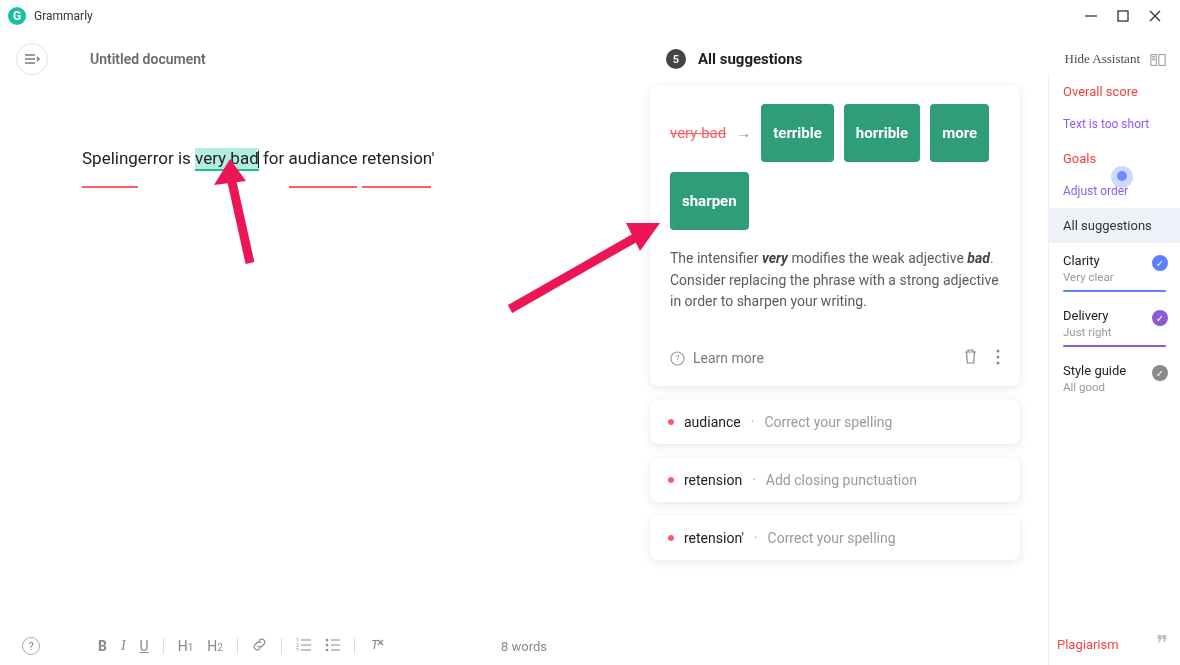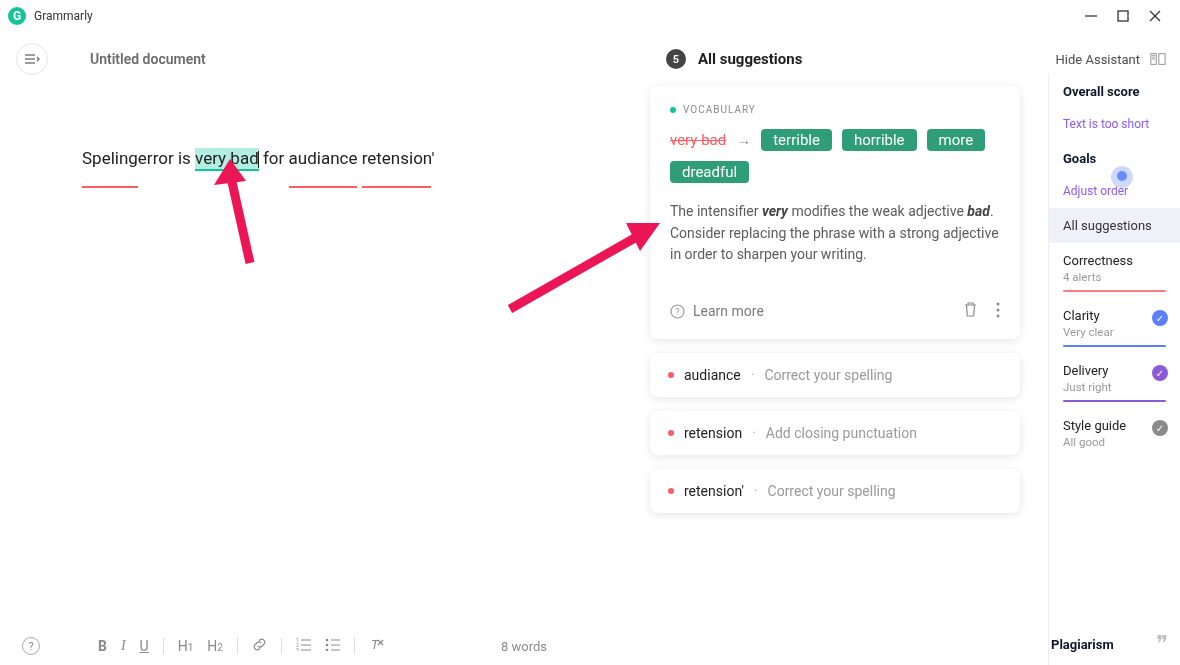--- a/index.html
+++ b/index.html
@@ -13,21 +13,21 @@
 .win-controls { display: flex; gap: 18px; padding-right: 10px; }
 .win-btn { width: 14px; height: 14px; cursor: pointer; }
 
 
 .toprow { height: 54px; display: flex; align-items: center; padding: 0 16px 0 16px; position: relative; }
 .menu-btn { width: 32px; height: 32px; border: 1px solid #e5e5e5; border-radius: 16px; display: flex; align-items: center; justify-content: center; margin-right: 42px; cursor: pointer; }
 .doc-title { color: #6b6b6b; font-weight: 600; font-size: 14px; }
 .panel-header { position: absolute; left: 666px; display: flex; align-items: center; gap: 12px; }
 .count-badge { width: 20px; height: 20px; border-radius: 50%; background: #444; color: #fff; display: flex; align-items: center; justify-content: center; font-size: 11px; font-weight: 600; }
 .panel-header-title { font-weight: 700; font-size: 15px; color: #1f1f1f; }
-.assist-right { position: absolute; right: 14px; display: flex; align-items: flex-start; gap: 10px; }
+.assist-right { position: absolute; right: 14px; display: flex; align-items: flex-end; gap: 10px; font-family: Liberation Serif, serif; }
 .hide-assist { color: #4c4c4c; font-size: 13px; cursor: pointer; }
 .hide-assist-icon { width: 16px; height: 14px; }
 
 
 .main { display: flex; height: calc(100% - 32px - 54px - 38px); }
 
 
 .editor-area { width: 650px; padding: 58px 0 0 82px; position: relative; }
 .sentence { font-size: 17px; line-height: 1.7; color: #222; }
 .err-red { border-bottom: 2px solid #fc5c65; padding-bottom: 18px; }
@@ -37,48 +37,48 @@
 
 .suggest-col { width: 380px; padding-right: 10px; }
 .card { background: #fff; border-radius: 8px; box-shadow: 0 2px 10px rgba(0,0,0,0.10); margin-bottom: 14px; }
 .card.expanded { padding: 18px 20px 8px 20px; }
 .card-tag { font-size: 10px; letter-spacing: 1px; color: #8c8c8c; text-transform: uppercase; display: flex; align-items: center; gap: 7px; margin-bottom: 14px; }
 .dot-green { width: 6px; height: 6px; border-radius: 50%; background: #15c39a; }
 .dot-red { width: 6px; height: 6px; border-radius: 50%; background: #fc5c65; }
 .replace-row { display: flex; align-items: center; gap: 10px; flex-wrap: wrap; margin-bottom: 18px; }
 .strike { color: #fc5c65; text-decoration: line-through; font-size: 15px; }
 .arrow-r { color: #8c8c8c; font-size: 15px; }
-.chip { background: #2f9e78; color: #fff; padding: 2px 12px; border-radius: 4px; font-size: 15px; font-weight: 400; cursor: pointer; }
+.chip { background: #2f9e78; color: #fff; padding: 20px 12px; border-radius: 4px; font-size: 15px; font-weight: 700; cursor: pointer; }
 .explain { color: #5c5c5c; font-size: 14px; line-height: 1.55; margin-bottom: 29px; }
 .explain em { font-style: italic; font-weight: 700; color: #444; }
 .card-footer { display: flex; align-items: center; justify-content: space-between; padding: 6px 0 10px 0; border-top: none; }
 .learn-more { display: flex; align-items: center; gap: 8px; color: #7a7a7a; font-size: 14px; cursor: pointer; }
 .card-actions { display: flex; align-items: center; gap: 18px; color: #7a7a7a; }
 .card-actions span { cursor: pointer; }
 
 .card.collapsed { padding: 14px 18px; display: flex; align-items: center; gap: 10px; cursor: pointer; }
 .coll-word { color: #222; font-size: 14px; }
 .coll-sep { color: #b0b0b0; }
 .coll-hint { color: #9a9a9a; font-size: 14px; }
 
 
 .sidebar { position: absolute; right: 0; top: 74px; width: 132px; border-left: 1px solid #eee; height: calc(100% - 74px); background: #fff; }
 .side-block { padding: 10px 14px 10px 14px; }
-.side-title { font-size: 13px; color: #0f172a; font-weight: 700; }
+.side-title { font-size: 13px; color: #ef4444; font-weight: 400; }
 .side-sub { font-size: 12px; color: #8b5cf6; margin-top: 18px; }
 .goals-icon { width: 22px; height: 22px; border-radius: 50%; background: #cdd9ff; position: absolute; margin-left: 48px; margin-top: -32px; }
 .goals-icon::after { content: ""; position: absolute; width: 10px; height: 10px; border-radius: 50%; background: #6b8cff; top: 5px; left: 6px; }
 .side-tab { padding: 10px 14px; font-size: 13px; cursor: pointer; }
 .side-tab.active { background: #eef1f8; }
 .side-cat { padding: 10px 14px 6px 14px; position: relative; cursor: pointer; }
 .side-cat-title { font-size: 13px; color: #222; }
 .side-cat-sub { font-size: 11.5px; color: #9a9a9a; margin-top: 2px; }
 .side-cat-bar { height: 2px; margin-top: 6px; border-radius: 1px; }
 .side-cat .check { position: absolute; right: 12px; top: 12px; width: 16px; height: 16px; border-radius: 50%; display: flex; align-items: center; justify-content: center; font-size: 10px; color: #fff; }
-.plagiarism { position: absolute; bottom: 8px; left: 2px; right: 12px; display: flex; align-items: center; justify-content: space-between; }
+.plagiarism { position: absolute; bottom: 8px; left: 8px; right: 12px; display: flex; align-items: center; justify-content: space-between; }
 .quote-icon { color: #bfbfbf; font-size: 22px; font-family: Georgia, serif; }
 
 
 .bottombar { position: absolute; bottom: 0; left: 0; right: 132px; height: 38px; display: flex; align-items: center; padding: 0 22px; gap: 14px; color: #8a8a8a; }
 .bottombar .tb { cursor: pointer; font-size: 14px; }
 .bottombar .sep { width: 1px; height: 16px; background: #ddd; }
 .word-count { position: absolute; left: 50%; transform: translateX(-50%); font-size: 13px; color: #8a8a8a; }
 .help-icon { width: 18px; height: 18px; border: 1.5px solid #aaa; border-radius: 50%; display: flex; align-items: center; justify-content: center; font-size: 11px; margin-right: 44px; }
 
 
@@ -136,31 +136,27 @@
 
   <div class="editor-area">
     <div class="sentence">
       <span class="err-red">Speling</span><span>error is </span><span class="err-green cursor">very bad</span><span> for </span><span class="err-red">audiance</span><span> </span><span class="err-red">retension</span><span>'</span>
     </div>
   </div>
 
   <div class="suggest-col">
 
     <div class="card expanded">
-      <div class="card-tag">
-        <span class="dot-green"></span>
-        <span>VOCABULARY</span>
-      </div>
       <div class="replace-row">
         <span class="strike">very bad</span>
         <span class="arrow-r">→</span>
         <span class="chip">terrible</span>
         <span class="chip">horrible</span>
         <span class="chip">more</span>
-        <span class="chip">dreadful</span>
+        <span class="chip">sharpen</span>
       </div>
       <div class="explain">
         <span>The intensifier </span><em>very</em><span> modifies the weak adjective </span><em>bad</em><span>. Consider replacing the phrase with a strong adjective in order to sharpen your writing.</span>
       </div>
       <div class="card-footer">
         <div class="learn-more">
           <svg width="15" height="15" viewBox="0 0 15 15">
               <circle cx="7.5" cy="7.5" r="6.5" fill="none" stroke="#9a9a9a" stroke-width="1.2"></circle>
               <text x="7.5" y="11" text-anchor="middle" font-size="9" fill="#9a9a9a">?</text>
             </svg>
@@ -211,25 +207,20 @@
     <div class="side-sub">Text is too short</div>
   </div>
   <div class="side-block" style="position:relative">
     <div class="side-title">Goals</div>
     <div class="side-sub">Adjust order</div>
     <div class="goals-icon"></div>
   </div>
   <div class="side-tab active">All suggestions</div>
 
   <div class="side-cat">
-    <div class="side-cat-title">Correctness</div>
-    <div class="side-cat-sub">4 alerts</div>
-    <div class="side-cat-bar" style="background:#fc7b84"></div>
-  </div>
-  <div class="side-cat">
     <div class="side-cat-title">Clarity</div>
     <div class="side-cat-sub">Very clear</div>
     <div class="check" style="background:#5b7fff">✓</div>
     <div class="side-cat-bar" style="background: rgb(91, 127, 255);"></div>
   </div>
   <div class="side-cat">
     <div class="side-cat-title">Delivery</div>
     <div class="side-cat-sub">Just right</div>
     <div class="check" style="background:#8b5bd6">✓</div>
     <div class="side-cat-bar" style="background: rgb(139, 91, 214);"></div>

